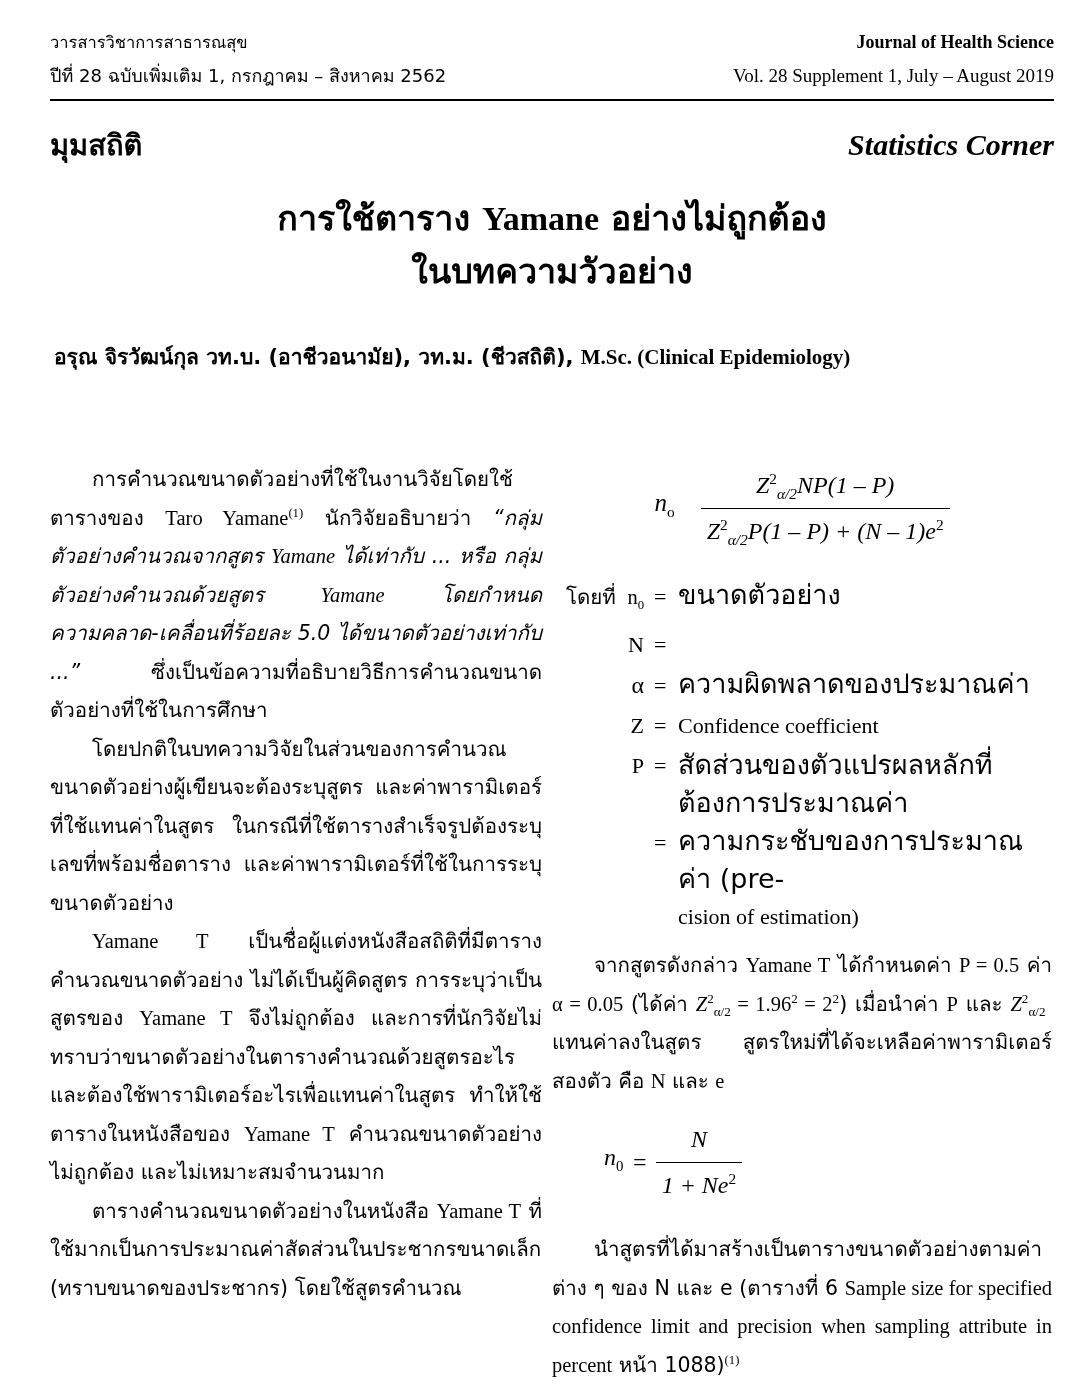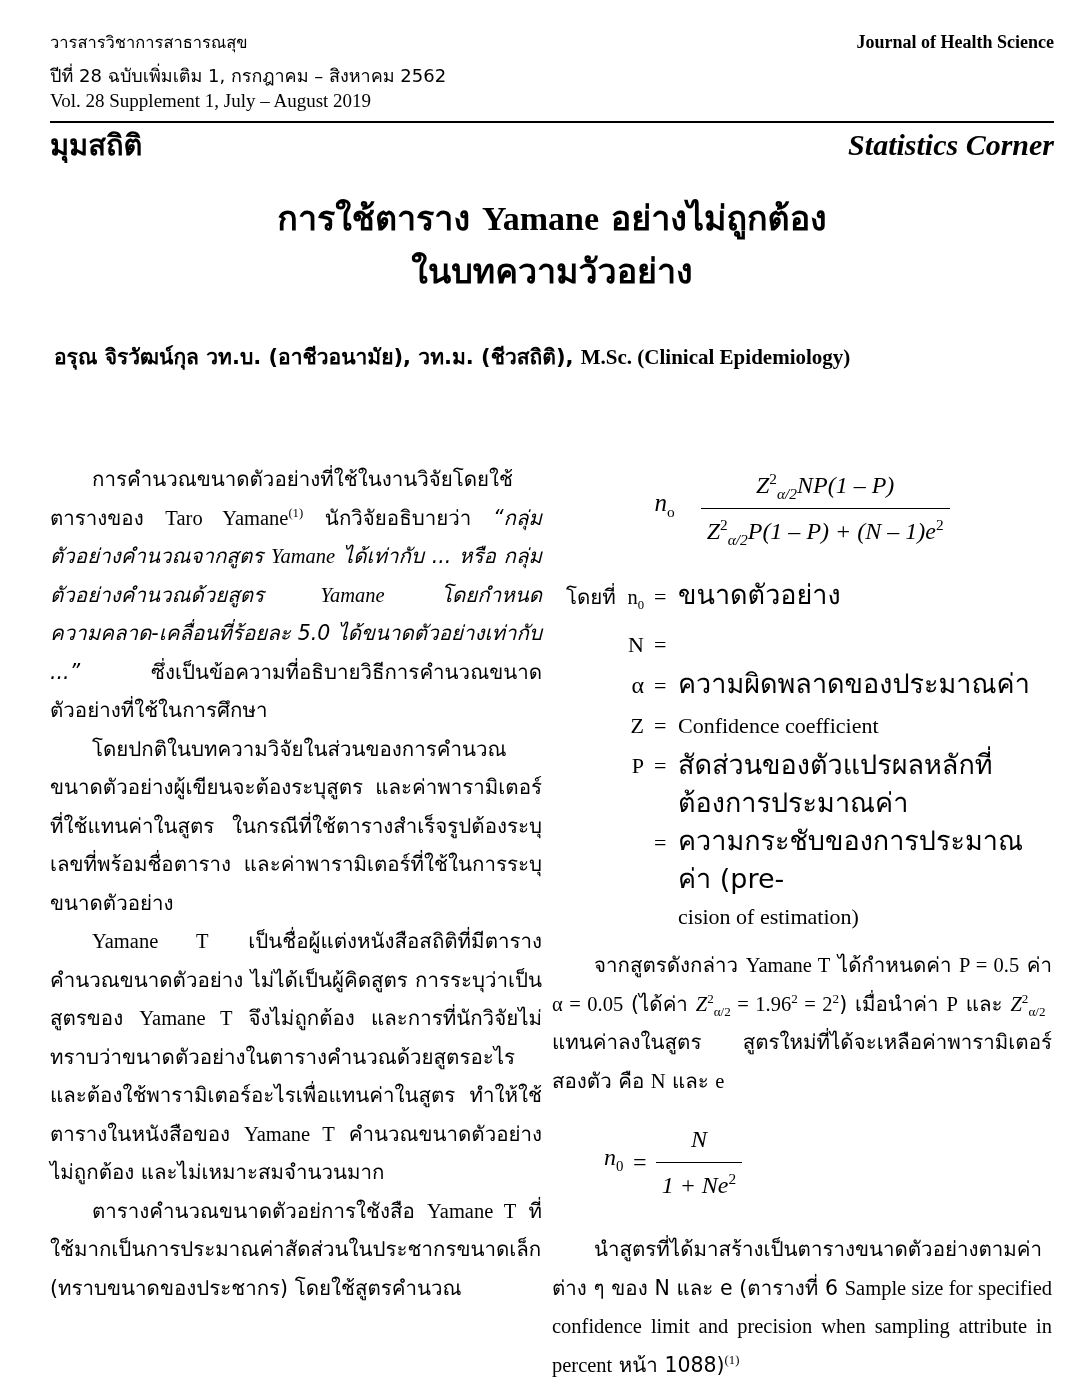--- a/index.html
+++ b/index.html
@@ -45,21 +45,20 @@
   .header-row .right {
     font-family: "Liberation Serif", serif;
     font-size: 18px;
     font-weight: bold;
   }
   .header-row2 {
     display: flex;
     justify-content: space-between;
     align-items: baseline;
     margin-top: 4px;
-    flex-direction: column;
   }
   .header-row2 .left {
     font-family: "DejaVu Sans", sans-serif;
     font-size: 18px;
   }
   .header-row2 .right {
     font-family: "Liberation Serif", serif;
     font-size: 19px;
   }
   .rule {
@@ -258,21 +257,21 @@
     <span>อรุณ จิรวัฒน์กุล วท.บ. (อาชีวอนามัย), วท.ม. (ชีวสถิติ), </span><span class="serif">M.Sc. (Clinical Epidemiology)</span>
   </div>
 
   <div class="col col-left">
     <p class="indent"><span>การคำนวณขนาดตัวอย่างที่ใช้ในงานวิจัยโดยใช้ตารางของ </span><span class="serif">Taro Yamane</span><sup class="serif">(1)</sup><span> นักวิจัยอธิบายว่า </span><span class="ital">“กลุ่มตัวอย่างคำนวณจากสูตร </span><span class="serif ital">Yamane</span><span class="ital"> ได้เท่ากับ ... หรือ กลุ่มตัวอย่างคำนวณด้วยสูตร </span><span class="serif ital">Yamane</span><span class="ital"> โดยกำหนดความคลาด-เคลื่อนที่ร้อยละ 5.0 ได้ขนาดตัวอย่างเท่ากับ ...”</span><span> ซึ่งเป็นข้อความที่อธิบายวิธีการคำนวณขนาดตัวอย่างที่ใช้ในการศึกษา</span></p>
 
     <p class="indent">โดยปกติในบทความวิจัยในส่วนของการคำนวณขนาดตัวอย่างผู้เขียนจะต้องระบุสูตร และค่าพารามิเตอร์ที่ใช้แทนค่าในสูตร ในกรณีที่ใช้ตารางสำเร็จรูปต้องระบุเลขที่พร้อมชื่อตาราง และค่าพารามิเตอร์ที่ใช้ในการระบุขนาดตัวอย่าง</p>
 
     <p class="indent"><span class="serif">Yamane T</span><span> เป็นชื่อผู้แต่งหนังสือสถิติที่มีตารางคำนวณขนาดตัวอย่าง ไม่ได้เป็นผู้คิดสูตร การระบุว่าเป็นสูตรของ </span><span class="serif">Yamane T</span><span> จึงไม่ถูกต้อง และการที่นักวิจัยไม่ทราบว่าขนาดตัวอย่างในตารางคำนวณด้วยสูตรอะไร และต้องใช้พารามิเตอร์อะไรเพื่อแทนค่าในสูตร ทำให้ใช้ตารางในหนังสือของ </span><span class="serif">Yamane T</span><span> คำนวณขนาดตัวอย่างไม่ถูกต้อง และไม่เหมาะสมจำนวนมาก</span></p>
 
-    <p class="indent"><span>ตารางคำนวณขนาดตัวอย่การใชังสือ </span><span class="serif">Yamane T</span><span> ที่ใช้มากเป็นการประมาณค่าสัดส่วนในประชากรขนาดเล็ก (ทราบขนาดของประชากร) โดยใช้สูตรคำนวณ</span></p>
+    <p class="indent"><span>ตารางคำนวณขนาดตัวอย่างในหนังสือ </span><span class="serif">Yamane T</span><span> ที่ใช้มากเป็นการประมาณค่าสัดส่วนในประชากรขนาดเล็ก (ทราบขนาดของประชากร) โดยใช้สูตรคำนวณ</span></p>
   </div>
 
   <div class="col col-right">
 
     <div class="formula-main">
       <span class="fm-n"><i>n</i><sub>o</sub></span>
       <span class="frac">
         <span class="num"><i>Z</i><span class="sq">2</span><span class="sb">α/2</span><i>NP</i>(1<span> – </span><i>P</i>)</span>
         <span class="den"><i>Z</i><span class="sq">2</span><span class="sb">α/2</span><i>P</i>(1 – <i>P</i>) + (<i>N</i> – 1)<i>e</i><span class="sq">2</span></span>
       </span>

